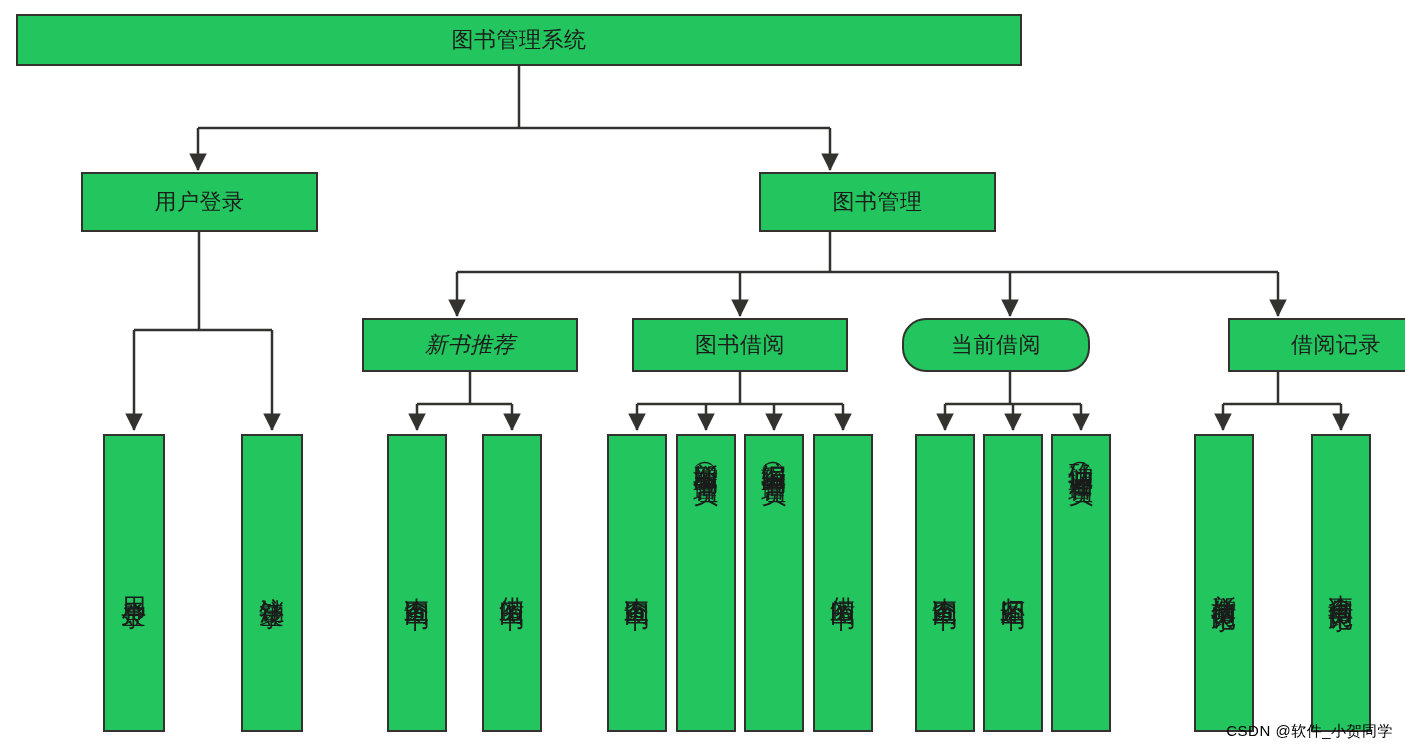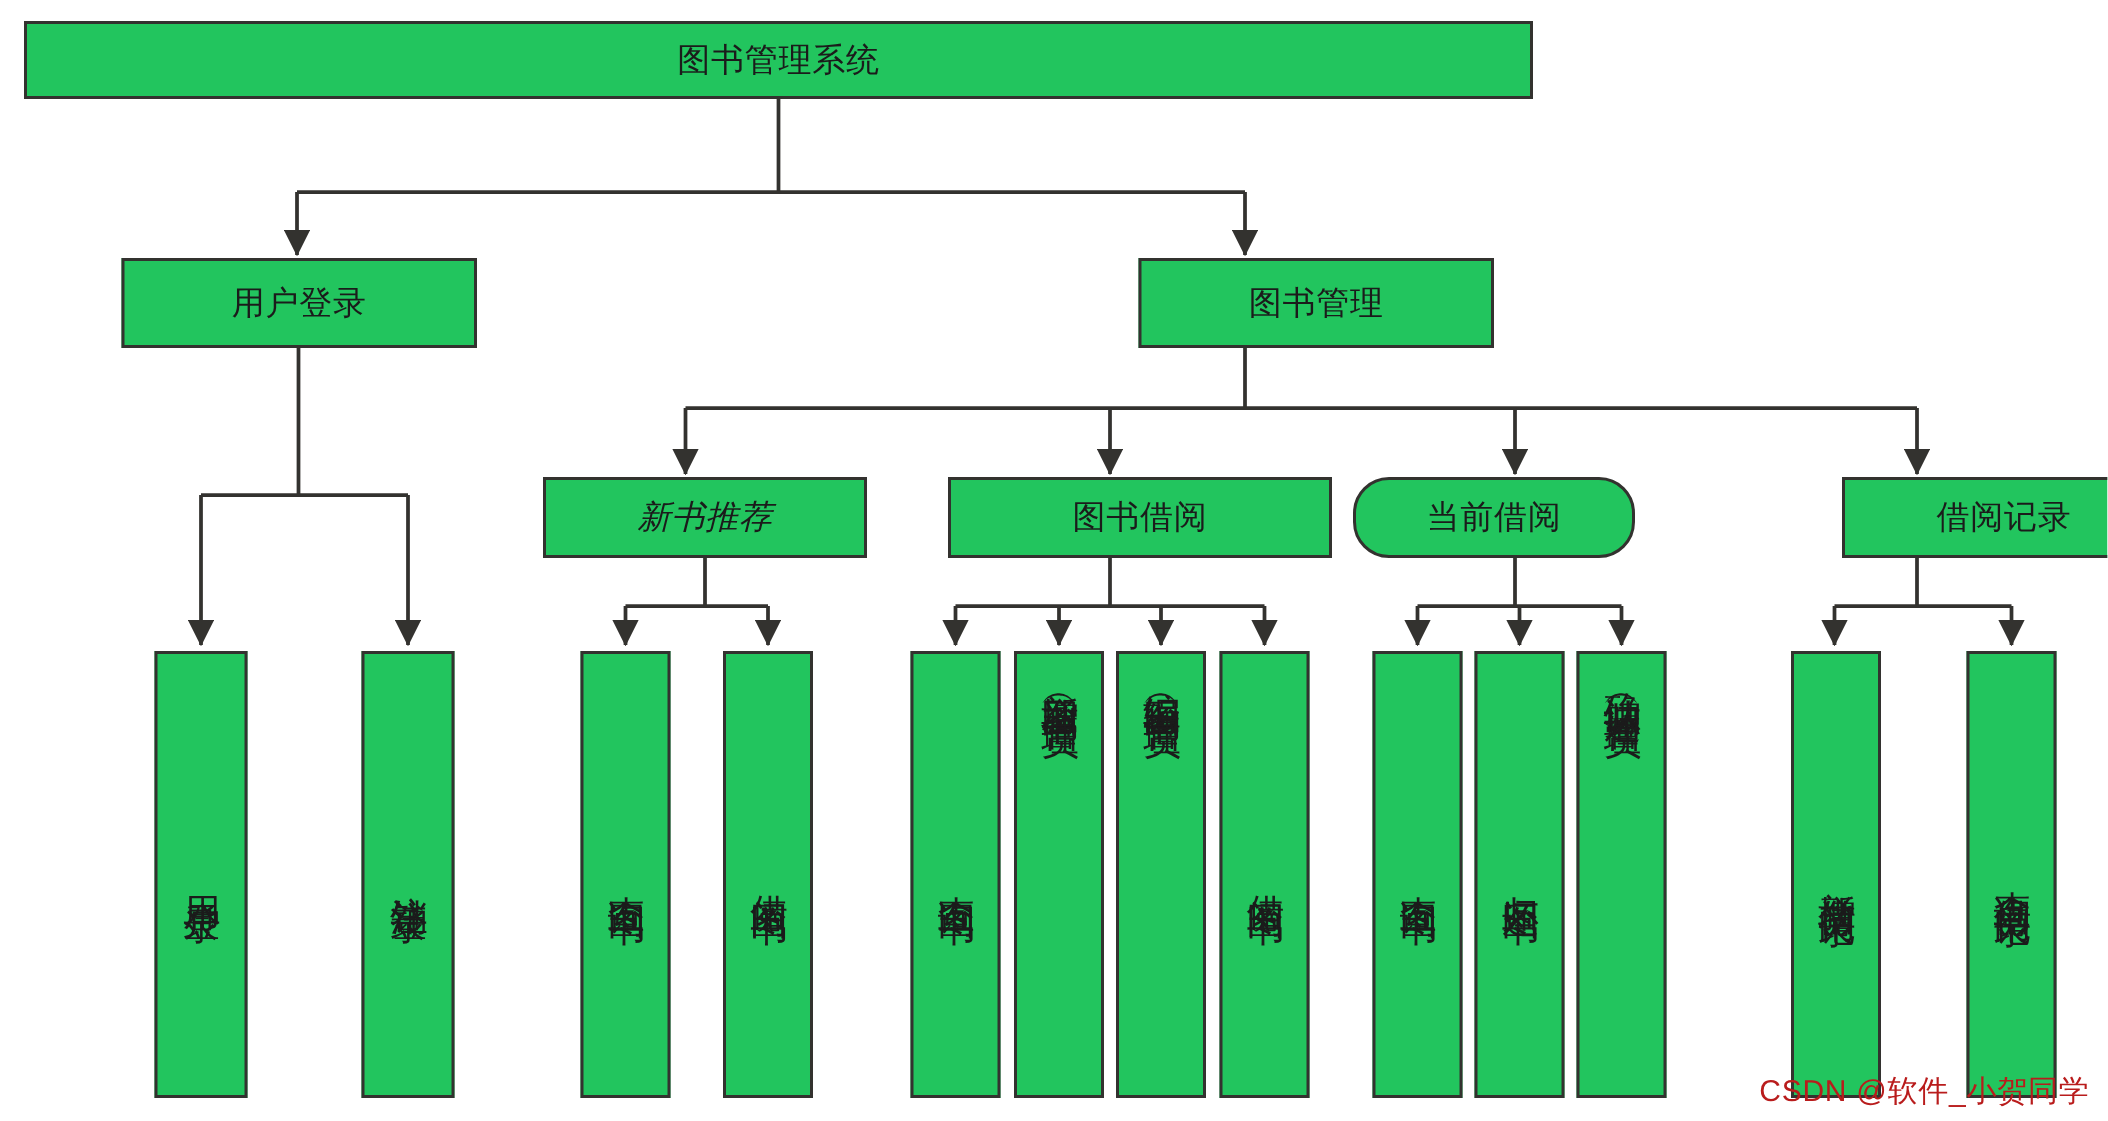--- a/index.html
+++ b/index.html
@@ -65,22 +65,22 @@
     max-height: 100%;
   }
   .node.vert.center {
     align-items: center;
     padding-top: 0;
   }
   #watermark {
     position: absolute;
     right: 12px;
     bottom: 6px;
-    font-size: 20px;
-    color: #b91c1c;
+    font-size: 15px;
+    color: #000000;
     letter-spacing: 0.5px;
     z-index: 3;
     white-space: nowrap;
   }
 </style>
 </head>
 <body>
 
 <div id="canvas">
 
@@ -141,21 +141,21 @@
   <div class="node horiz" style="left:81px; top:172px; width:237px; height:60px;">
     <span class="lbl">用户登录</span>
   </div>
   <div class="node horiz" style="left:712px; top:172px; width:237px; height:60px;margin-left:47px;">
     <span class="lbl">图书管理</span>
   </div>
 
   <div class="node horiz" style="left:362px; top:318px; width:216px; height:54px;font-style:italic;">
     <span class="lbl">新书推荐</span>
   </div>
-  <div class="node horiz" style="left:632px; top:318px; width:256px; height:54px;">
+  <div class="node horiz" style="left:632px; top:318px; width:216px; height:54px;">
     <span class="lbl">图书借阅</span>
   </div>
   <div class="node horiz" style="left:902px; top:318px; width:188px; height:54px;border-radius:24px;">
     <span class="lbl">当前借阅</span>
   </div>
   <div class="node horiz" style="left:1228px; top:318px; width:216px; height:54px;">
     <span class="lbl">借阅记录</span>
   </div>
 
   <div class="node vert center" style="left:103px; top:434px; width:62px; height:298px;">

